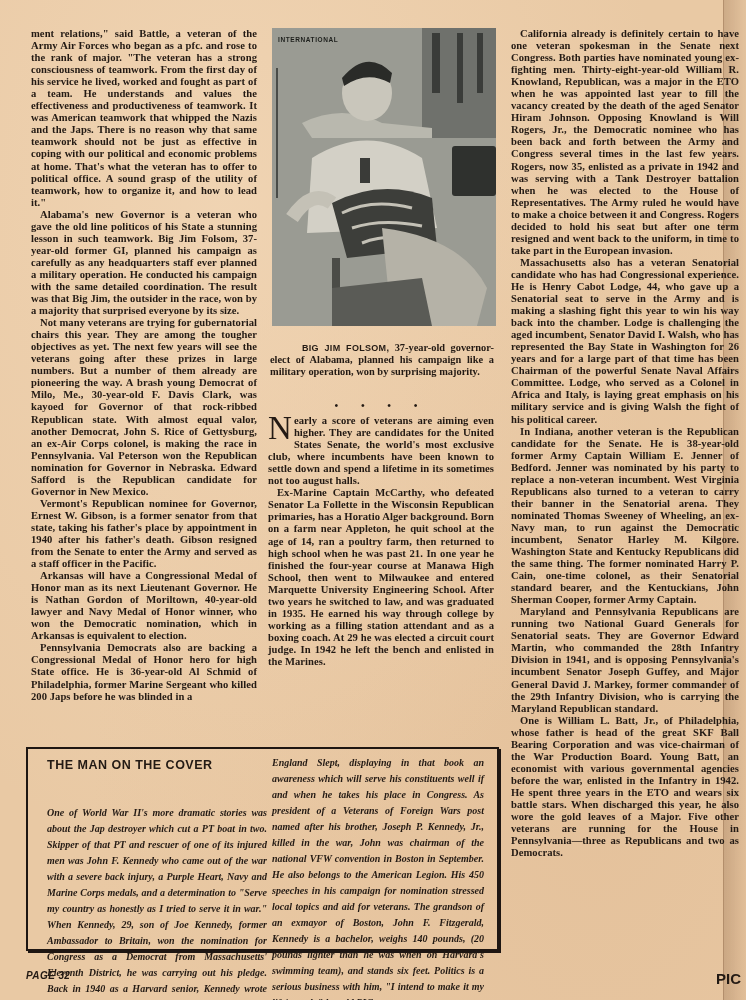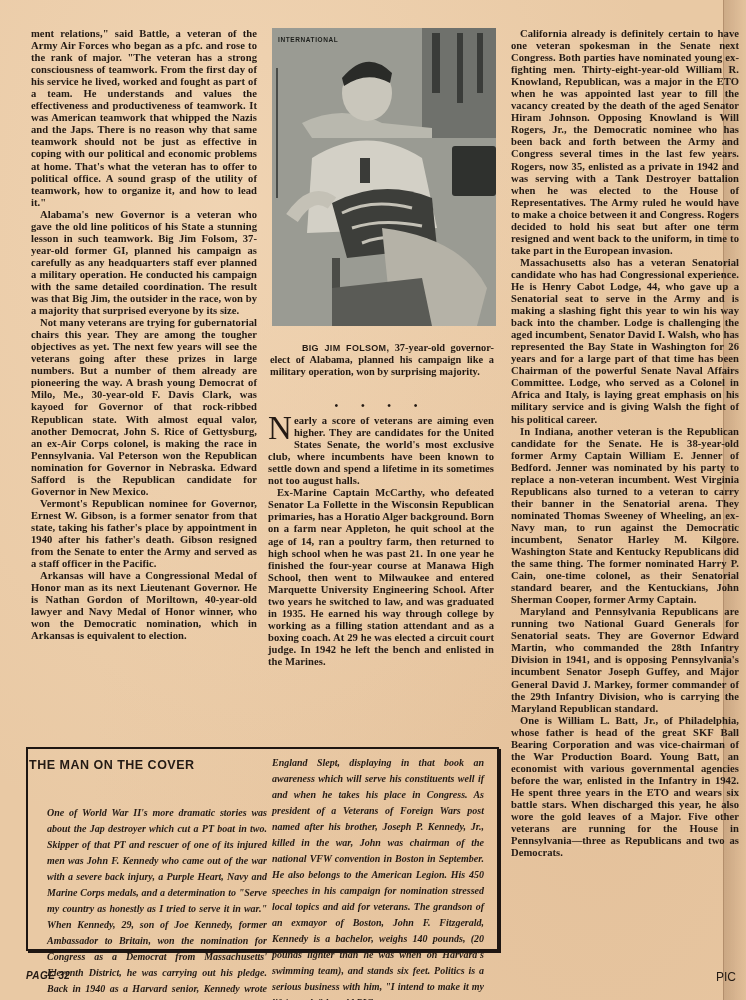--- a/index.html
+++ b/index.html
@@ -42,50 +42,51 @@
   .caption .lead { font-family: "Liberation Sans", sans-serif; font-size: 9px; letter-spacing: 0.3px; padding-left: 32px; }
   .dropcap {
     float: left; font-size: 33px; line-height: 26px; margin: 0 2px 0 0; font-weight: normal;
     font-family: "Liberation Serif", serif;
   }
   .box {
     position: absolute; left: 26px; top: 747px; width: 469px; height: 200px;
     border: 2px solid #1e1612; box-shadow: 2px 2px 0 #1e1612;
   }
   .box-title {
-    position: absolute; left: 1px; top: 9px; font-family: "Liberation Sans", sans-serif;
+    position: absolute; left: 19px; top: 9px; font-family: "Liberation Sans", sans-serif;
     font-weight: bold; font-size: 12.5px; letter-spacing: 0.5px;
   }
   .box-col {
     position: absolute; font-style: italic; font-weight: bold; font-size: 10px; line-height: 16px;
     text-align: justify;
   }
   .box-col p { margin: 0; }
   #boxcol1 { left: 19px; top: 20px; width: 220px; margin-top: 36px; }
   #boxcol2 { left: 244px; top: 6px; width: 212px; }
   .folio {
     position: absolute; left: 26px; top: 970px; font-family: "Liberation Sans", sans-serif;
     font-size: 10px; font-weight: bold; letter-spacing: 0.4px; font-style: italic;
   }
   .folio-right {
     position: absolute; left: 716px; top: 970px; font-family: "Liberation Sans", sans-serif;
-    font-size: 12px; font-weight: normal;
+    font-size: 15px; font-weight: bold;
   }
 </style>
 </head>
 <body>
 
 <div class="page-shadow"></div>
 
 <div class="col" id="col1">
   <p>ment relations," said Battle, a veteran of the Army Air Forces who began as a pfc. and rose to the rank of major. "The veteran has a strong consciousness of teamwork. From the first day of his service he lived, worked and fought as part of a team. He understands and values the effectiveness and productiveness of teamwork. It was American teamwork that whipped the Nazis and the Japs. There is no reason why that same teamwork should not be just as effective in coping with our political and economic problems at home. That's what the veteran has to offer to political office. A sound grasp of the utility of teamwork, how to organize it, and how to lead it."</p>
   <p class="ind">Alabama's new Governor is a veteran who gave the old line politicos of his State a stunning lesson in such teamwork. Big Jim Folsom, 37-year-old former GI, planned his campaign as carefully as any headquarters staff ever planned a military operation. He conducted his campaign with the same detailed coordination. The result was that Big Jim, the outsider in the race, won by a majority that surprised everyone by its size.</p>
   <p class="ind">Not many veterans are trying for gubernatorial chairs this year. They are among the tougher objectives as yet. The next few years will see the veterans going after these prizes in large numbers. But a number of them already are pioneering the way. A brash young Democrat of Milo, Me., 30-year-old F. Davis Clark, was kayoed for Governor of that rock-ribbed Republican state. With almost equal valor, another Democrat, John S. Rice of Gettysburg, an ex-Air Corps colonel, is making the race in Pennsylvania. Val Peterson won the Republican nomination for Governor in Nebraska. Edward Safford is the Republican candidate for Governor in New Mexico.</p>
   <p class="ind">Vermont's Republican nominee for Governor, Ernest W. Gibson, is a former senator from that state, taking his father's place by appointment in 1940 after his father's death. Gibson resigned from the Senate to enter the Army and served as a staff officer in the Pacific.</p>
   <p class="ind">Arkansas will have a Congressional Medal of Honor man as its next Lieutenant Governor. He is Nathan Gordon of Moriltown, 40-year-old lawyer and Navy Medal of Honor winner, who won the Democratic nomination, which in Arkansas is equivalent to election.</p>
+  <p class="ind">Pennsylvania Democrats also are backing a Congressional Medal of Honor hero for high State office. He is 36-year-old Al Schmid of Philadelphia, former Marine Sergeant who killed 200 Japs before he was blinded in a</p>
 </div>
 
 <div class="photo">
   <svg width="224" height="298" viewBox="0 0 224 298">
     <rect x="0" y="0" width="224" height="298" fill="#9a9b93"></rect>
     <rect x="150" y="0" width="74" height="110" fill="#6f716c"></rect>
     <rect x="160" y="5" width="8" height="60" fill="#3a3c39"></rect>
     <rect x="185" y="5" width="6" height="70" fill="#3a3c39"></rect>
     <rect x="205" y="5" width="6" height="60" fill="#3a3c39"></rect>
     <rect x="180" y="118" width="44" height="50" rx="3" fill="#2f312e"></rect>

